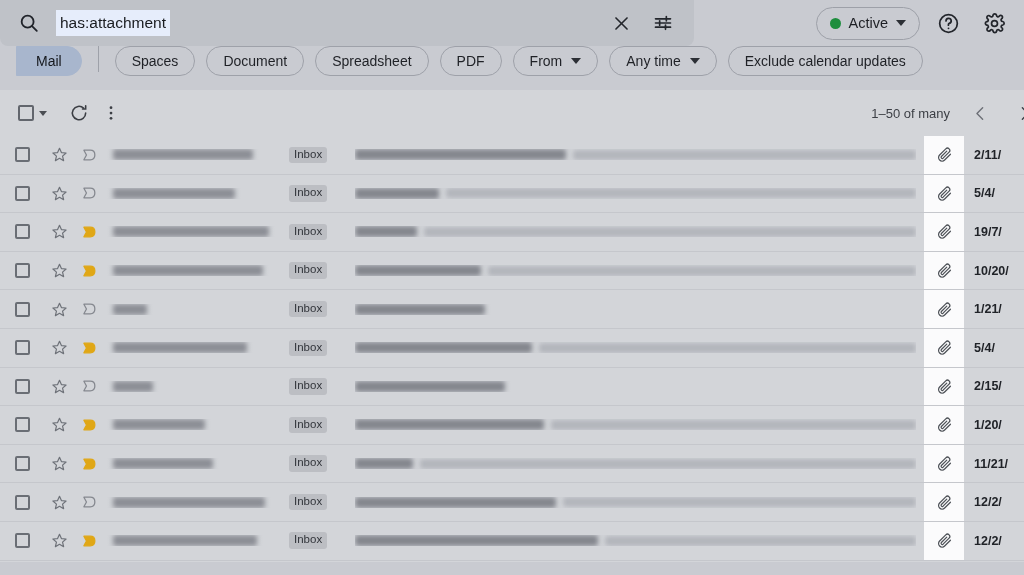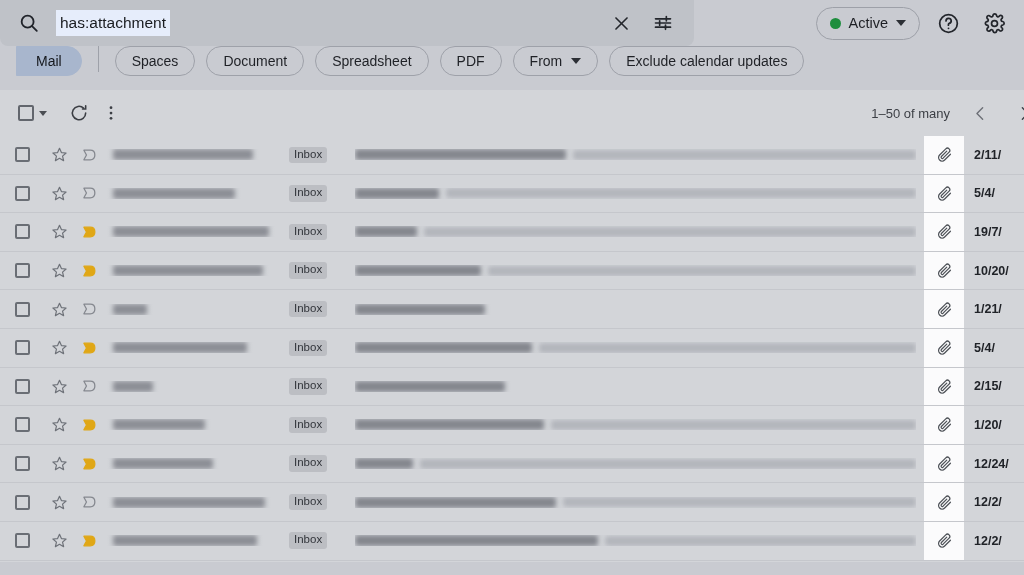--- a/index.html
+++ b/index.html
@@ -362,20 +362,24 @@
       <span>Spreadsheet</span>
     </div>
   <div class="chip">
       <span>PDF</span>
     </div>
   <div class="chip">
     <span>From</span>
     <span class="caret"></span>
   </div>
   <div class="chip">
+    <span>Any time</span>
+    <span class="caret"></span>
+  </div>
+  <div class="chip">
       <span>Exclude calendar updates</span>
     </div>
 
 </div>
 
 <div class="toolbar-row">
   <div class="selectall">
     <span class="cb"></span>
     <span class="caret-sm"></span>
   </div>
@@ -696,21 +700,21 @@
         <span class="subj-wrap">
           <span class="blur blur-subject" style="width:58px"></span>
           <span class="blur blur-snippet" style="width:500px"></span>
         </span>
       </div>
       <div class="cell-attach">
         <svg width="17" height="17" viewBox="0 0 24 24" fill="none" stroke="currentColor" stroke-width="1.7" stroke-linecap="round">
           <path d="M20.4 11.6l-8.2 8.2a5 5 0 0 1-7.1-7.1l8.7-8.7a3.3 3.3 0 0 1 4.7 4.7l-8.5 8.5a1.7 1.7 0 0 1-2.4-2.4l7.6-7.6"></path>
         </svg>
       </div>
-      <div class="cell-date">12/24/</div>
+      <div class="cell-date">11/21/</div>
     </div>
     <div class="mail-row">
       <div class="cell-cb">
         <span class="row-cb"></span>
       </div>
       <div class="cell-star">
         <svg width="17" height="17" viewBox="0 0 24 24" fill="none" stroke="currentColor" stroke-width="1.7" stroke-linejoin="round">
           <polygon points="12,3.2 14.7,9.3 21.3,9.9 16.3,14.3 17.8,20.8 12,17.3 6.2,20.8 7.7,14.3 2.7,9.9 9.3,9.3"></polygon>
         </svg>
       </div>

